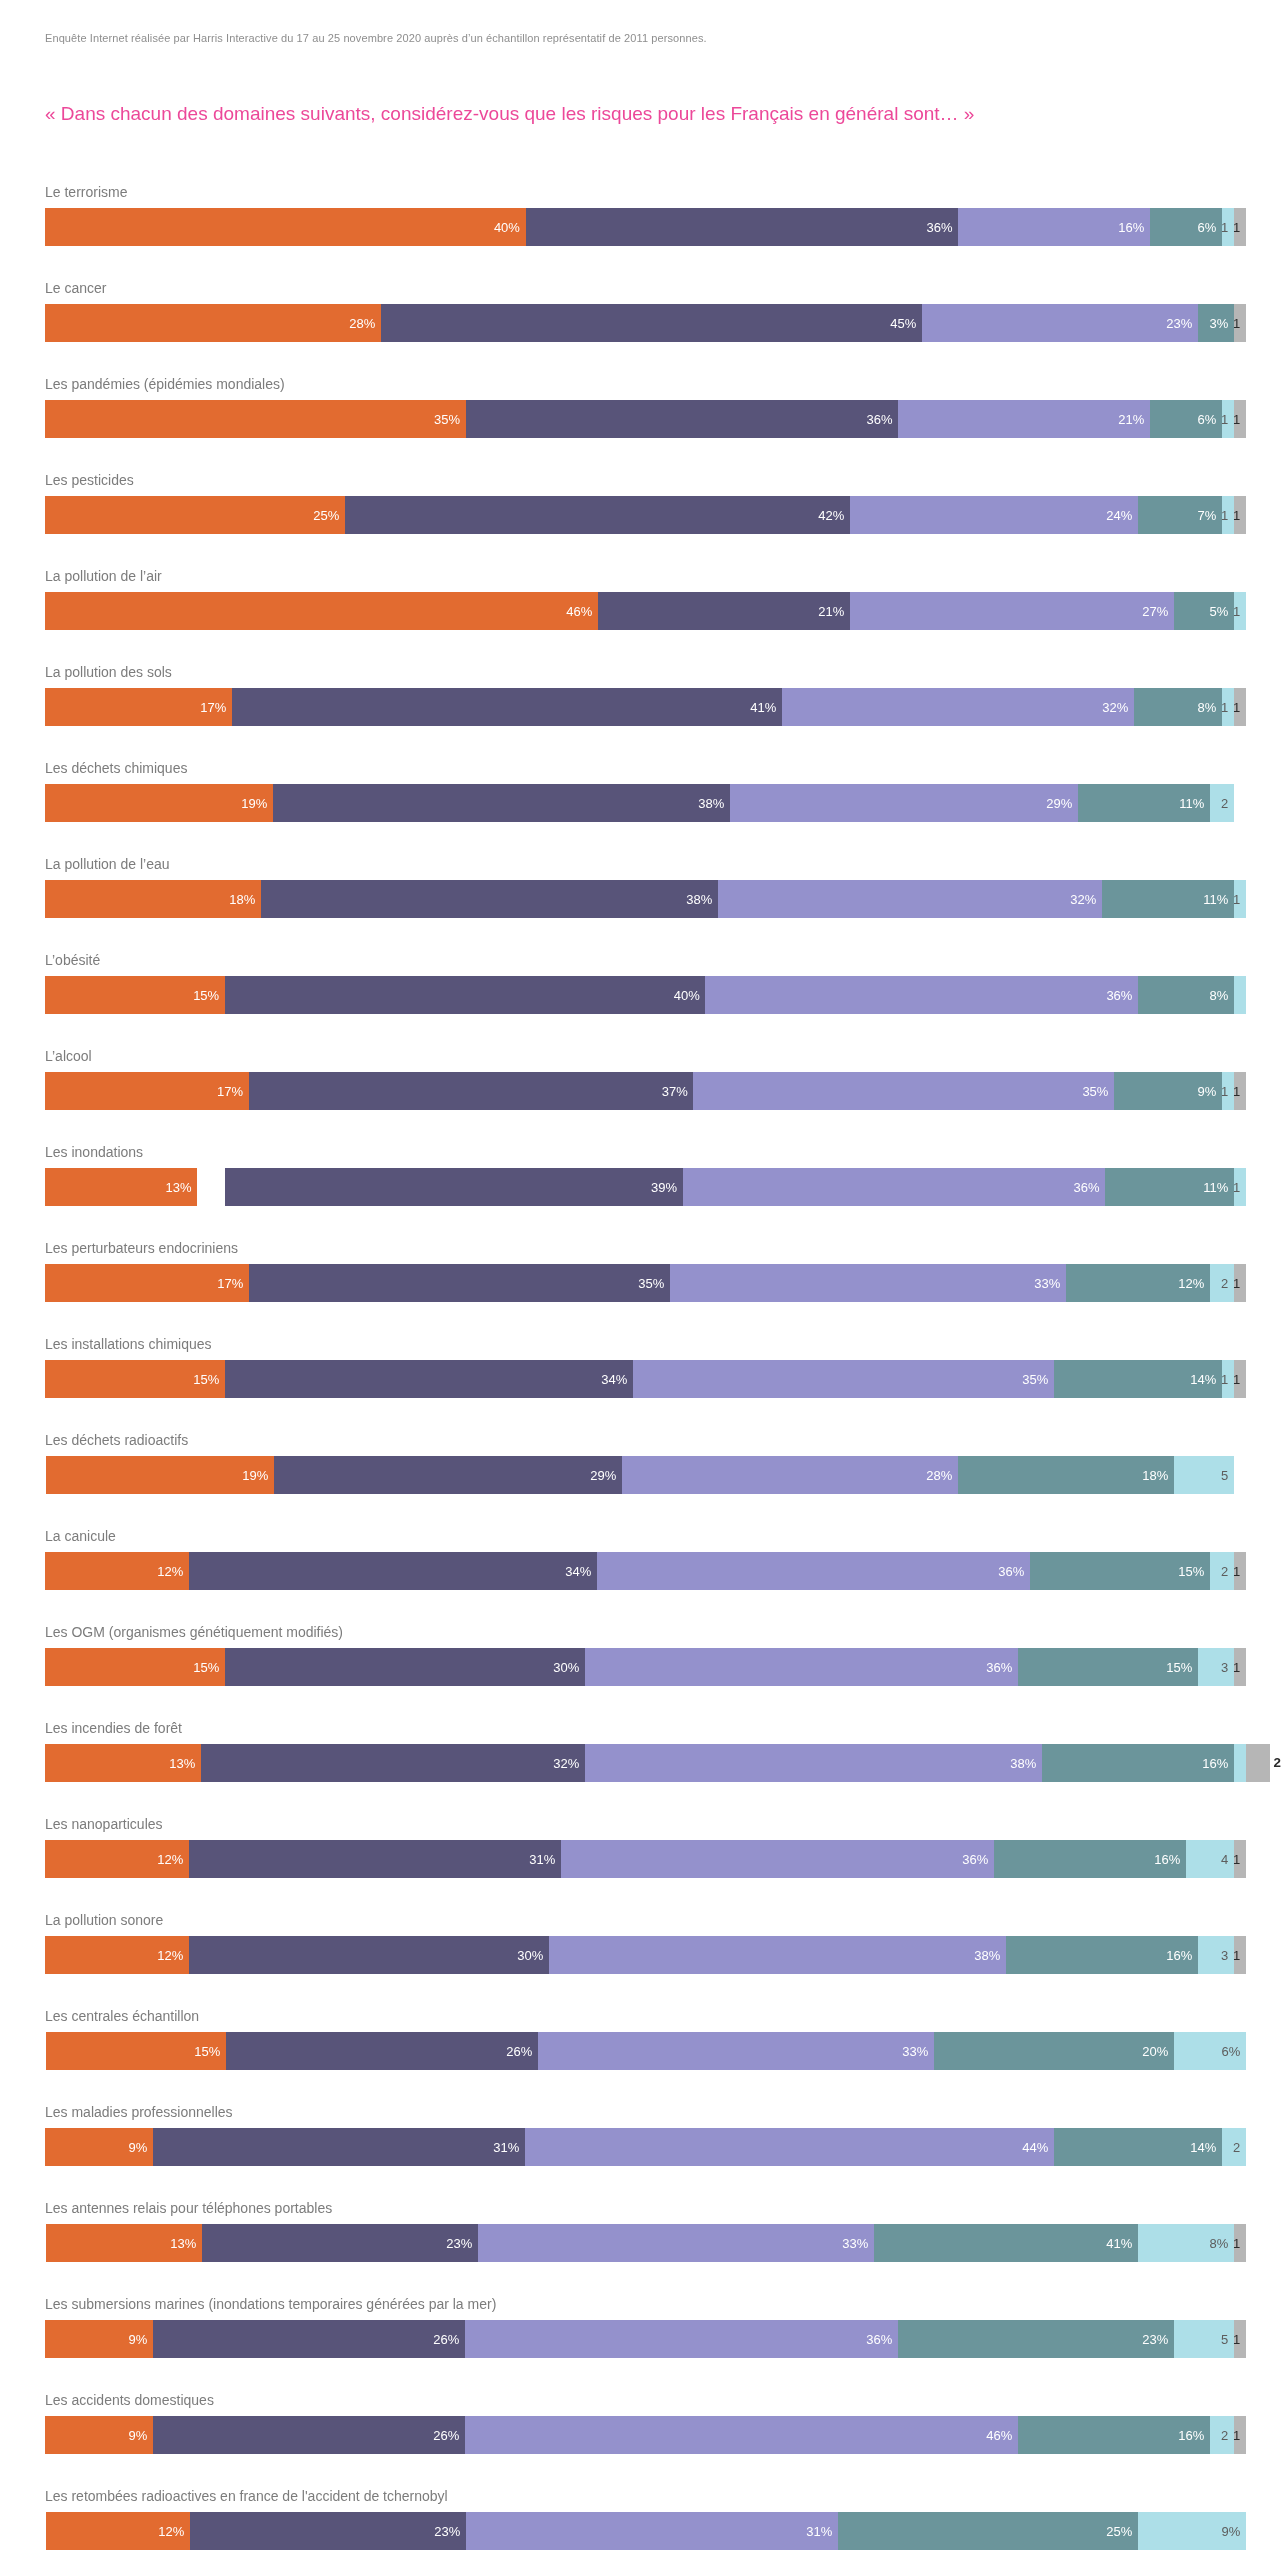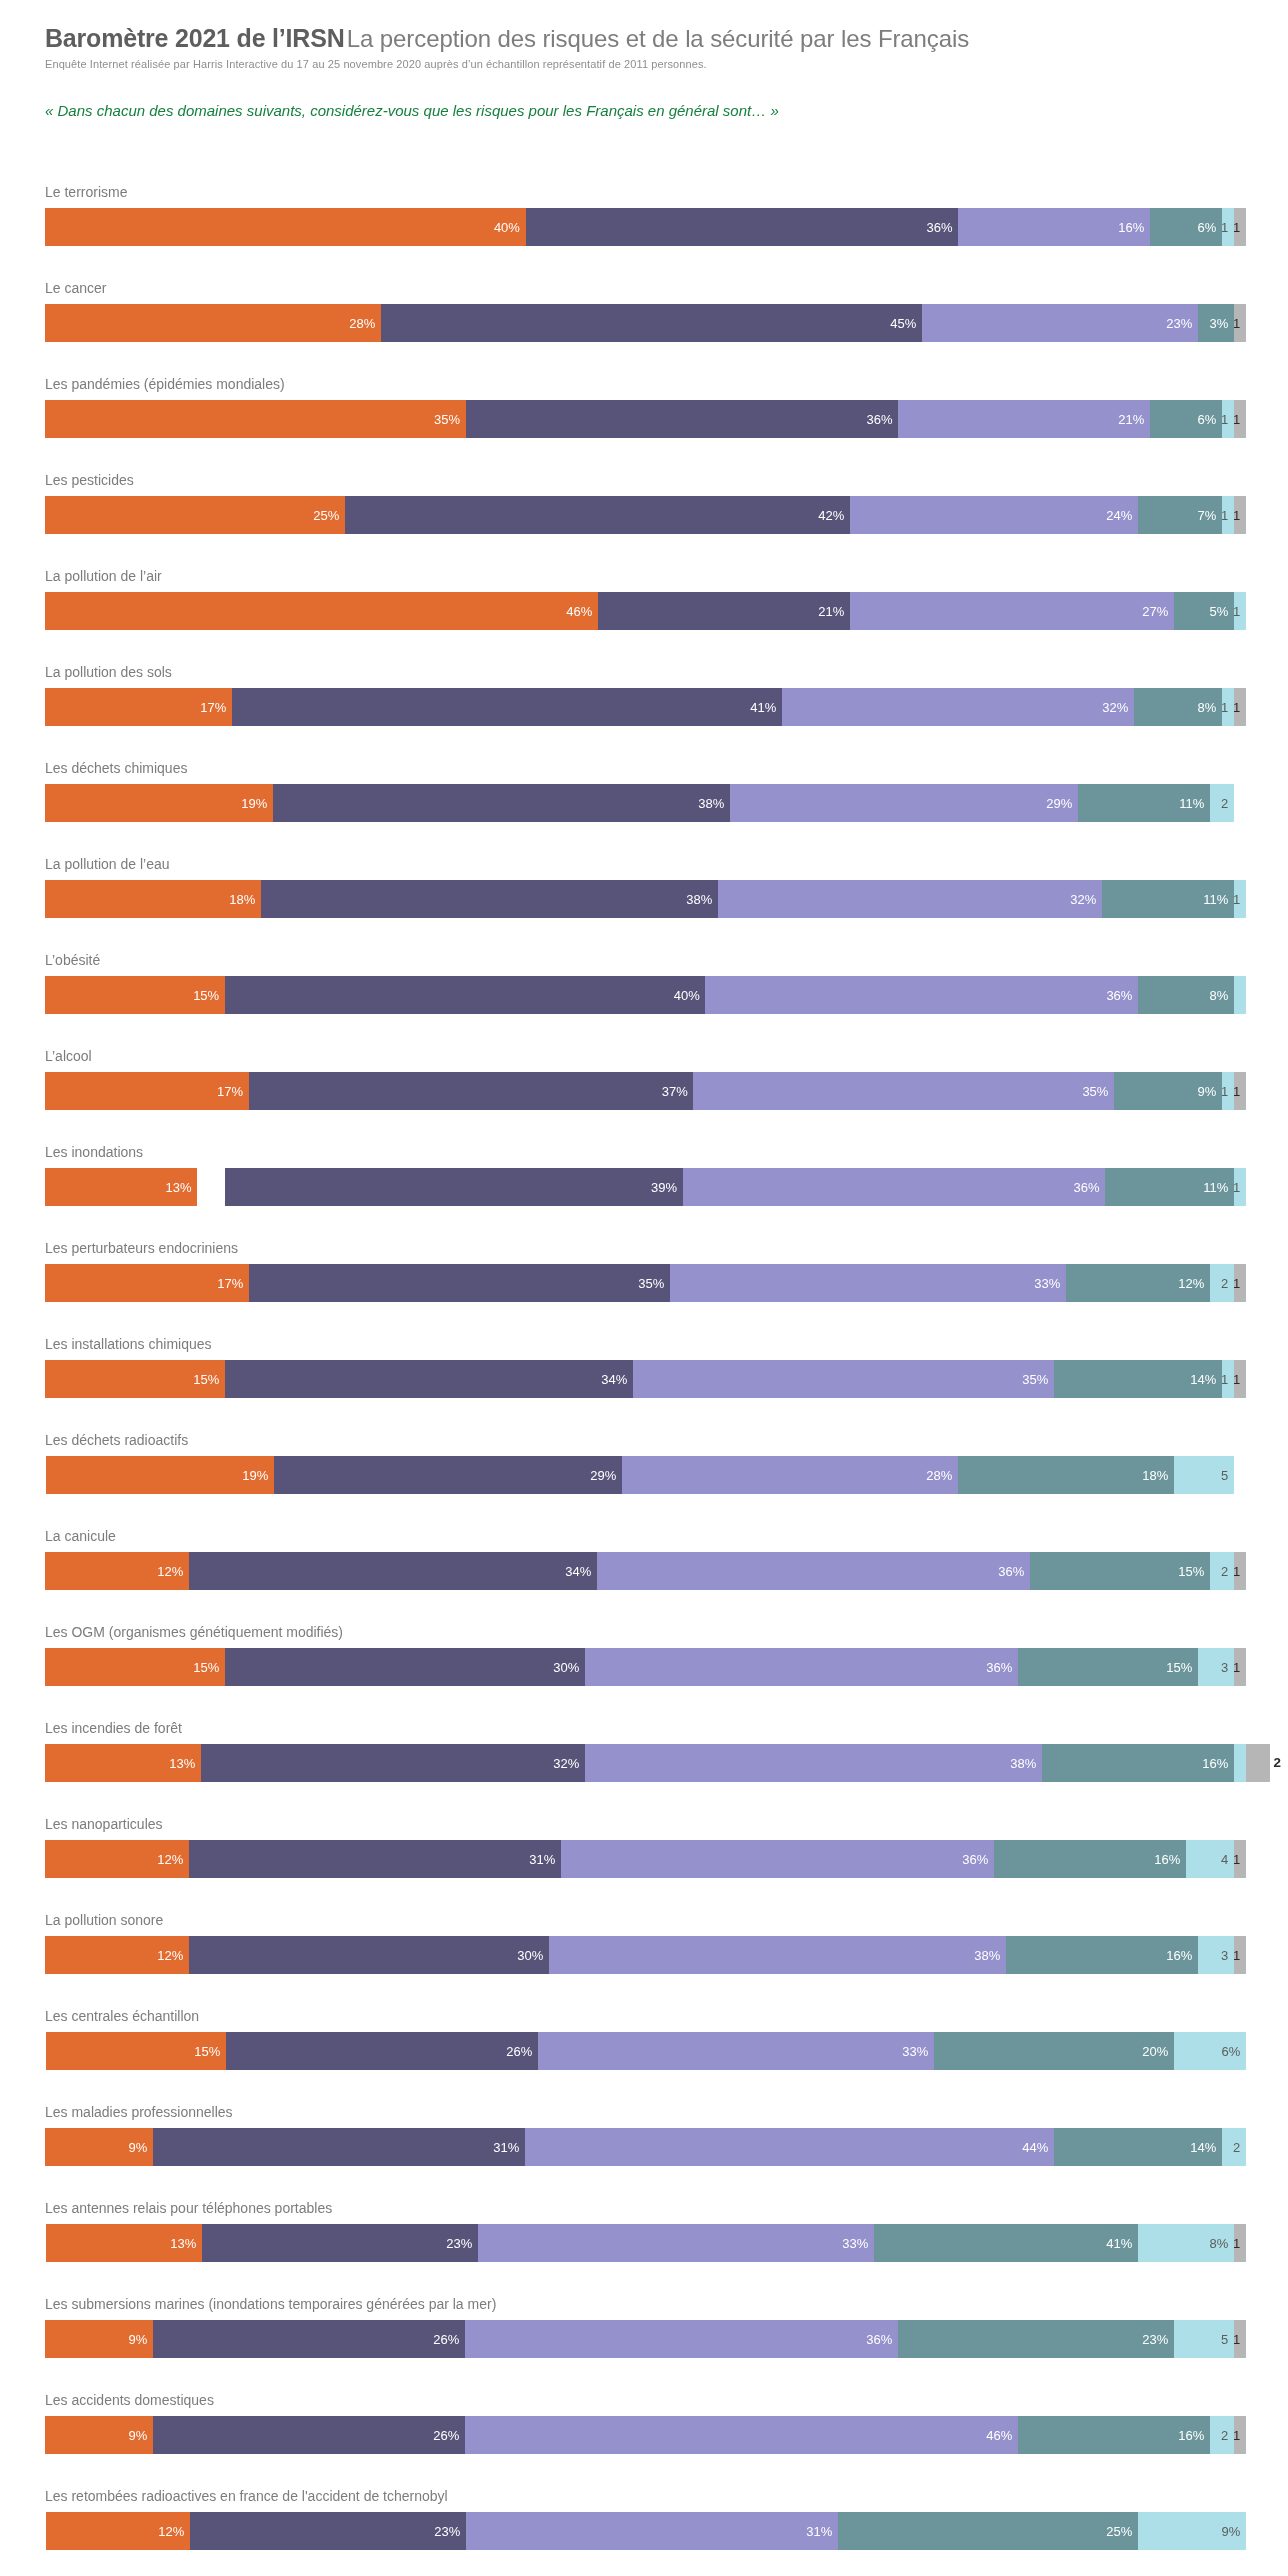--- a/index.html
+++ b/index.html
@@ -12,21 +12,21 @@
   .page{position:relative;width:1288px;height:3054px;box-sizing:border-box;padding:0;}
 
   
   .header{position:absolute;left:45px;top:25px;width:1200px;}
   .title-line{white-space:nowrap;line-height:1.05;}
   .title-strong{font-size:25px;font-weight:bold;color:#5e5e5e;letter-spacing:-0.2px;}
   .title-light{font-size:24px;font-weight:normal;color:#7d7d7d;letter-spacing:-0.1px;}
   .subtitle{margin-top:6.7px;font-size:11px;color:#8e8e8e;white-space:nowrap;letter-spacing:0.1px;}
 
   .question{position:absolute;left:45px;top:101px;width:1030px;
-            font-size:15px;color:#15803d;line-height:1.38;font-style:italic;}
+            font-size:19px;color:#ec4899;line-height:1.38;}
 
   
   .chart{position:absolute;left:0;top:185px;width:1288px;}
   .row{position:relative;height:96px;}
   .row-label{position:absolute;left:45px;top:0;font-size:14px;color:#7c7c7c;
              white-space:nowrap;line-height:1;}
   .bar{position:absolute;left:45px;top:23px;height:38px;
        display:flex;align-items:stretch;justify-content:flex-end;}
   .seg{position:relative;display:flex;align-items:center;justify-content:flex-end;
        box-sizing:border-box;overflow:visible;}
@@ -39,24 +39,20 @@
   .seg.s5{background:#b6b6b6;} .seg.s5 span{color:#2b2b2b;}
   .seg .outside{position:absolute;left:100%;padding-left:3.6px;padding-right:0;
                 color:#1d1d1d;font-weight:bold;font-size:13.4px;}
 </style>
 </head>
 <body>
 
 <div class="page">
 
   <div class="header">
-    <div class="title-line">
-      <span class="title-strong">Baromètre 2021 de l’IRSN</span>
-      <span class="title-light">La perception des risques et de la sécurité par les Français</span>
-    </div>
     <div class="subtitle">Enquête Internet réalisée par Harris Interactive du 17 au 25 novembre 2020 auprès d’un échantillon représentatif de 2011 personnes.</div>
   </div>
 
   <div class="question">« Dans chacun des domaines suivants, considérez-vous que les risques pour les Français en général sont… »</div>
 
   <div class="chart" id="chart">
       <div class="row">
         <div class="row-label">Le terrorisme</div>
         <div class="bar" style="width: 1201px;">
           <div class="seg s0" style="width: 481px;">

